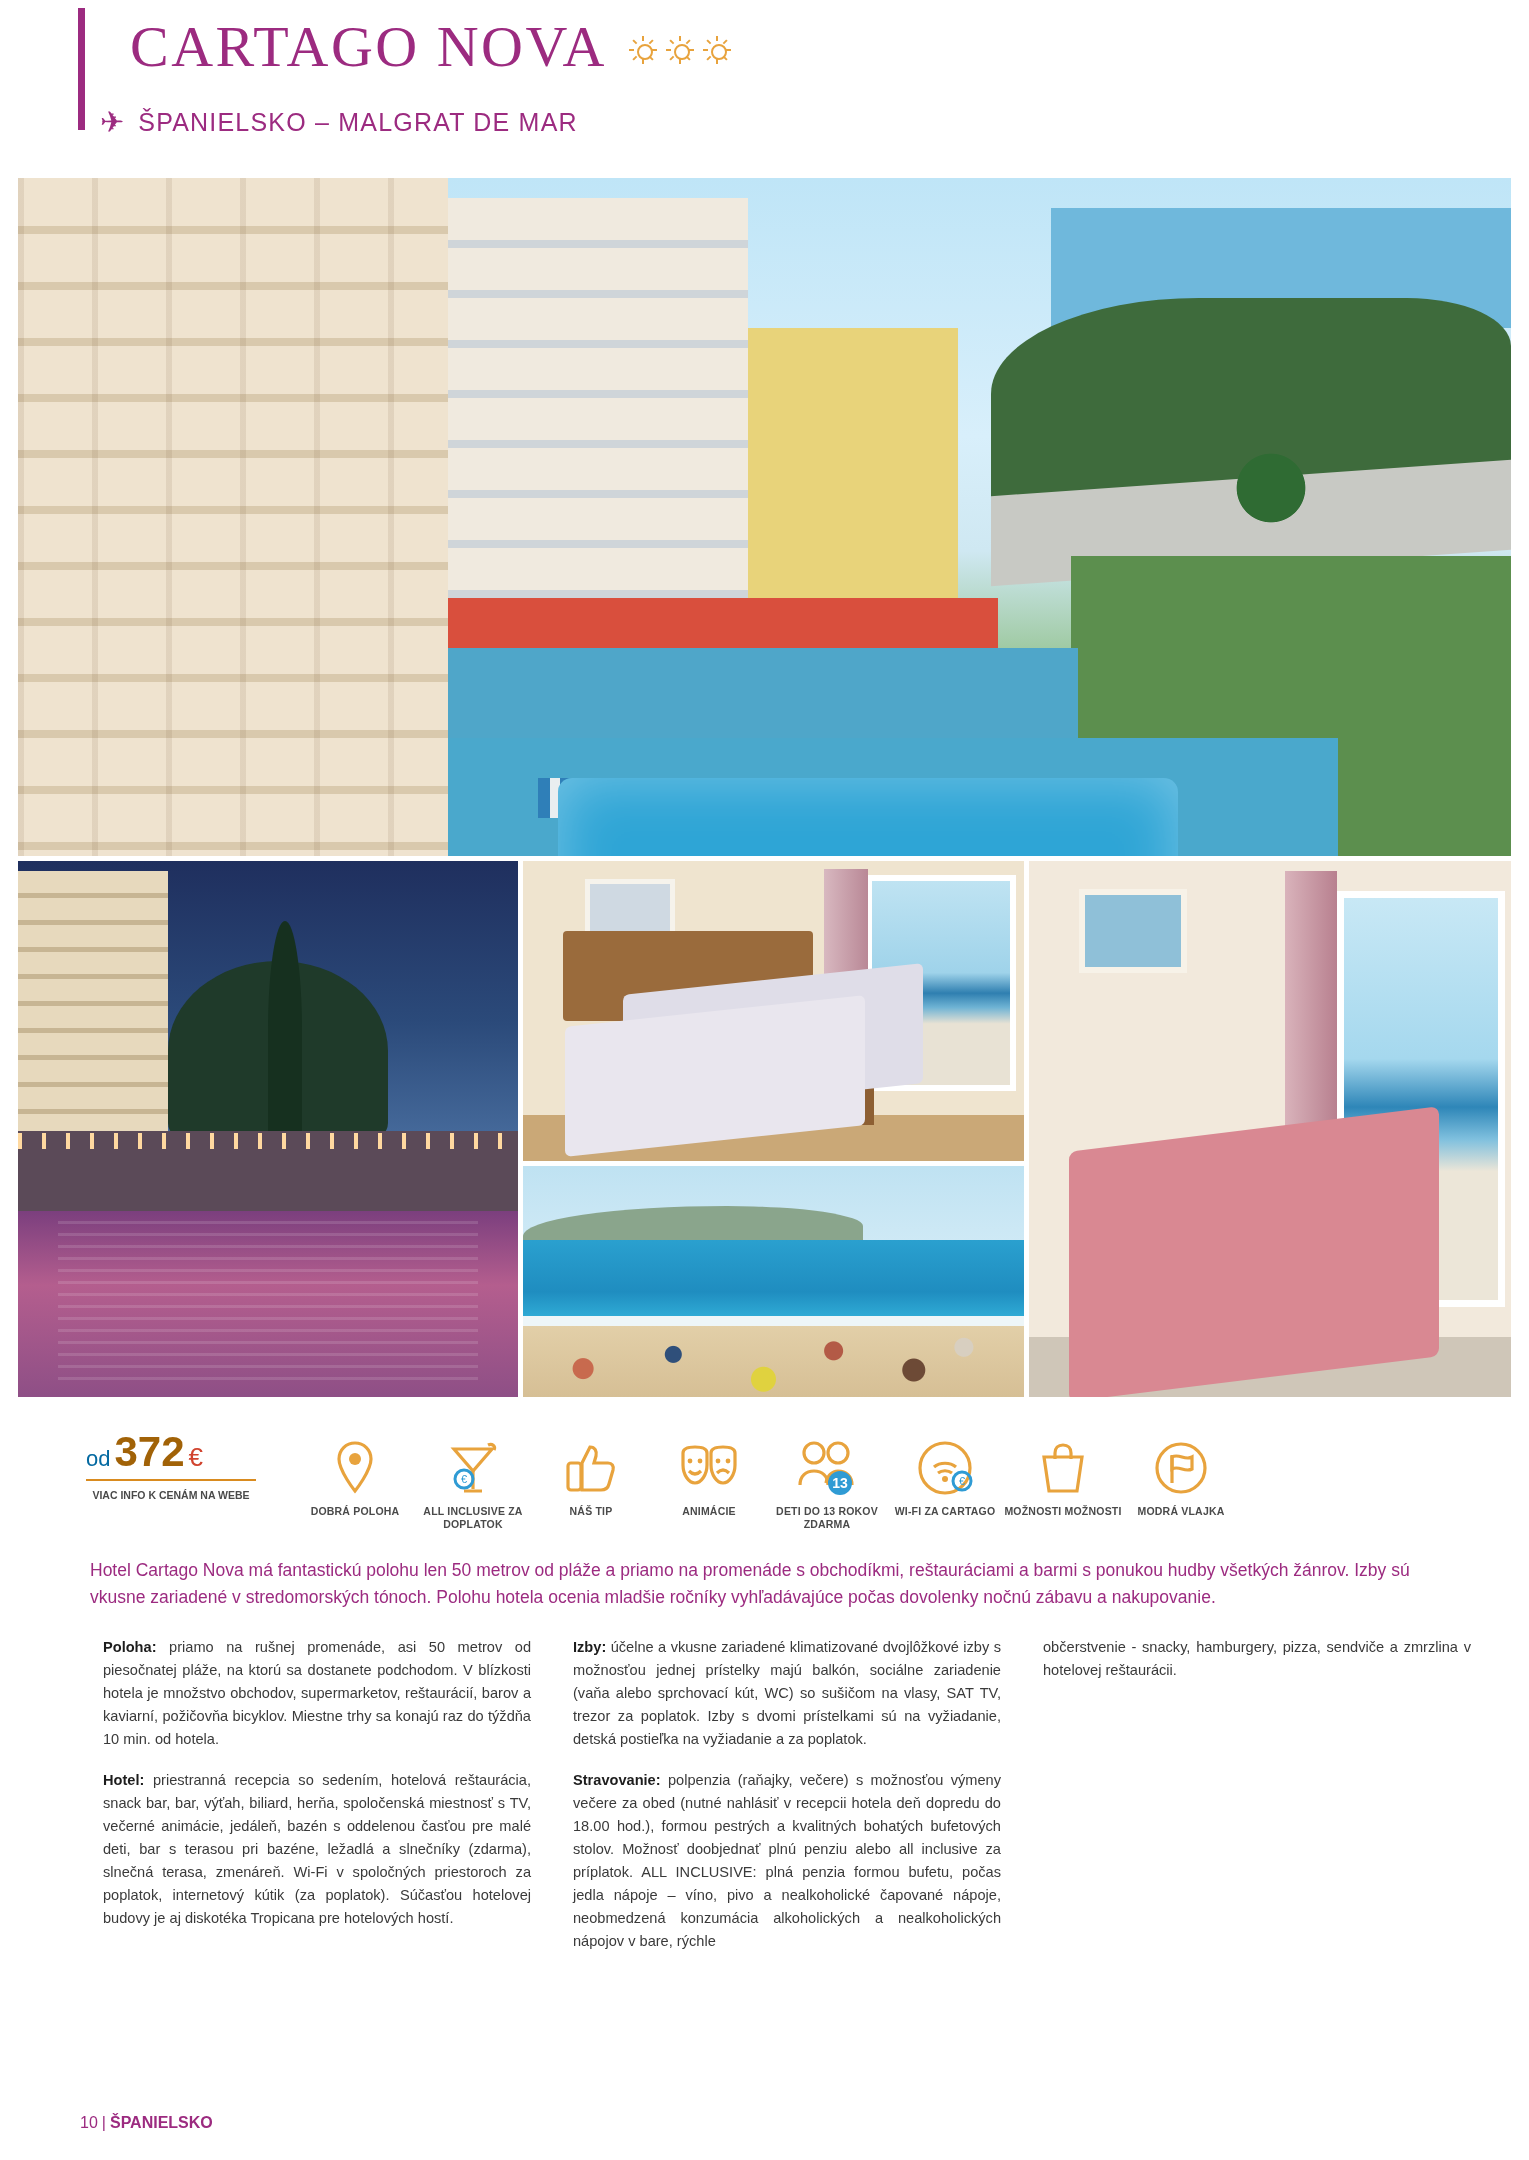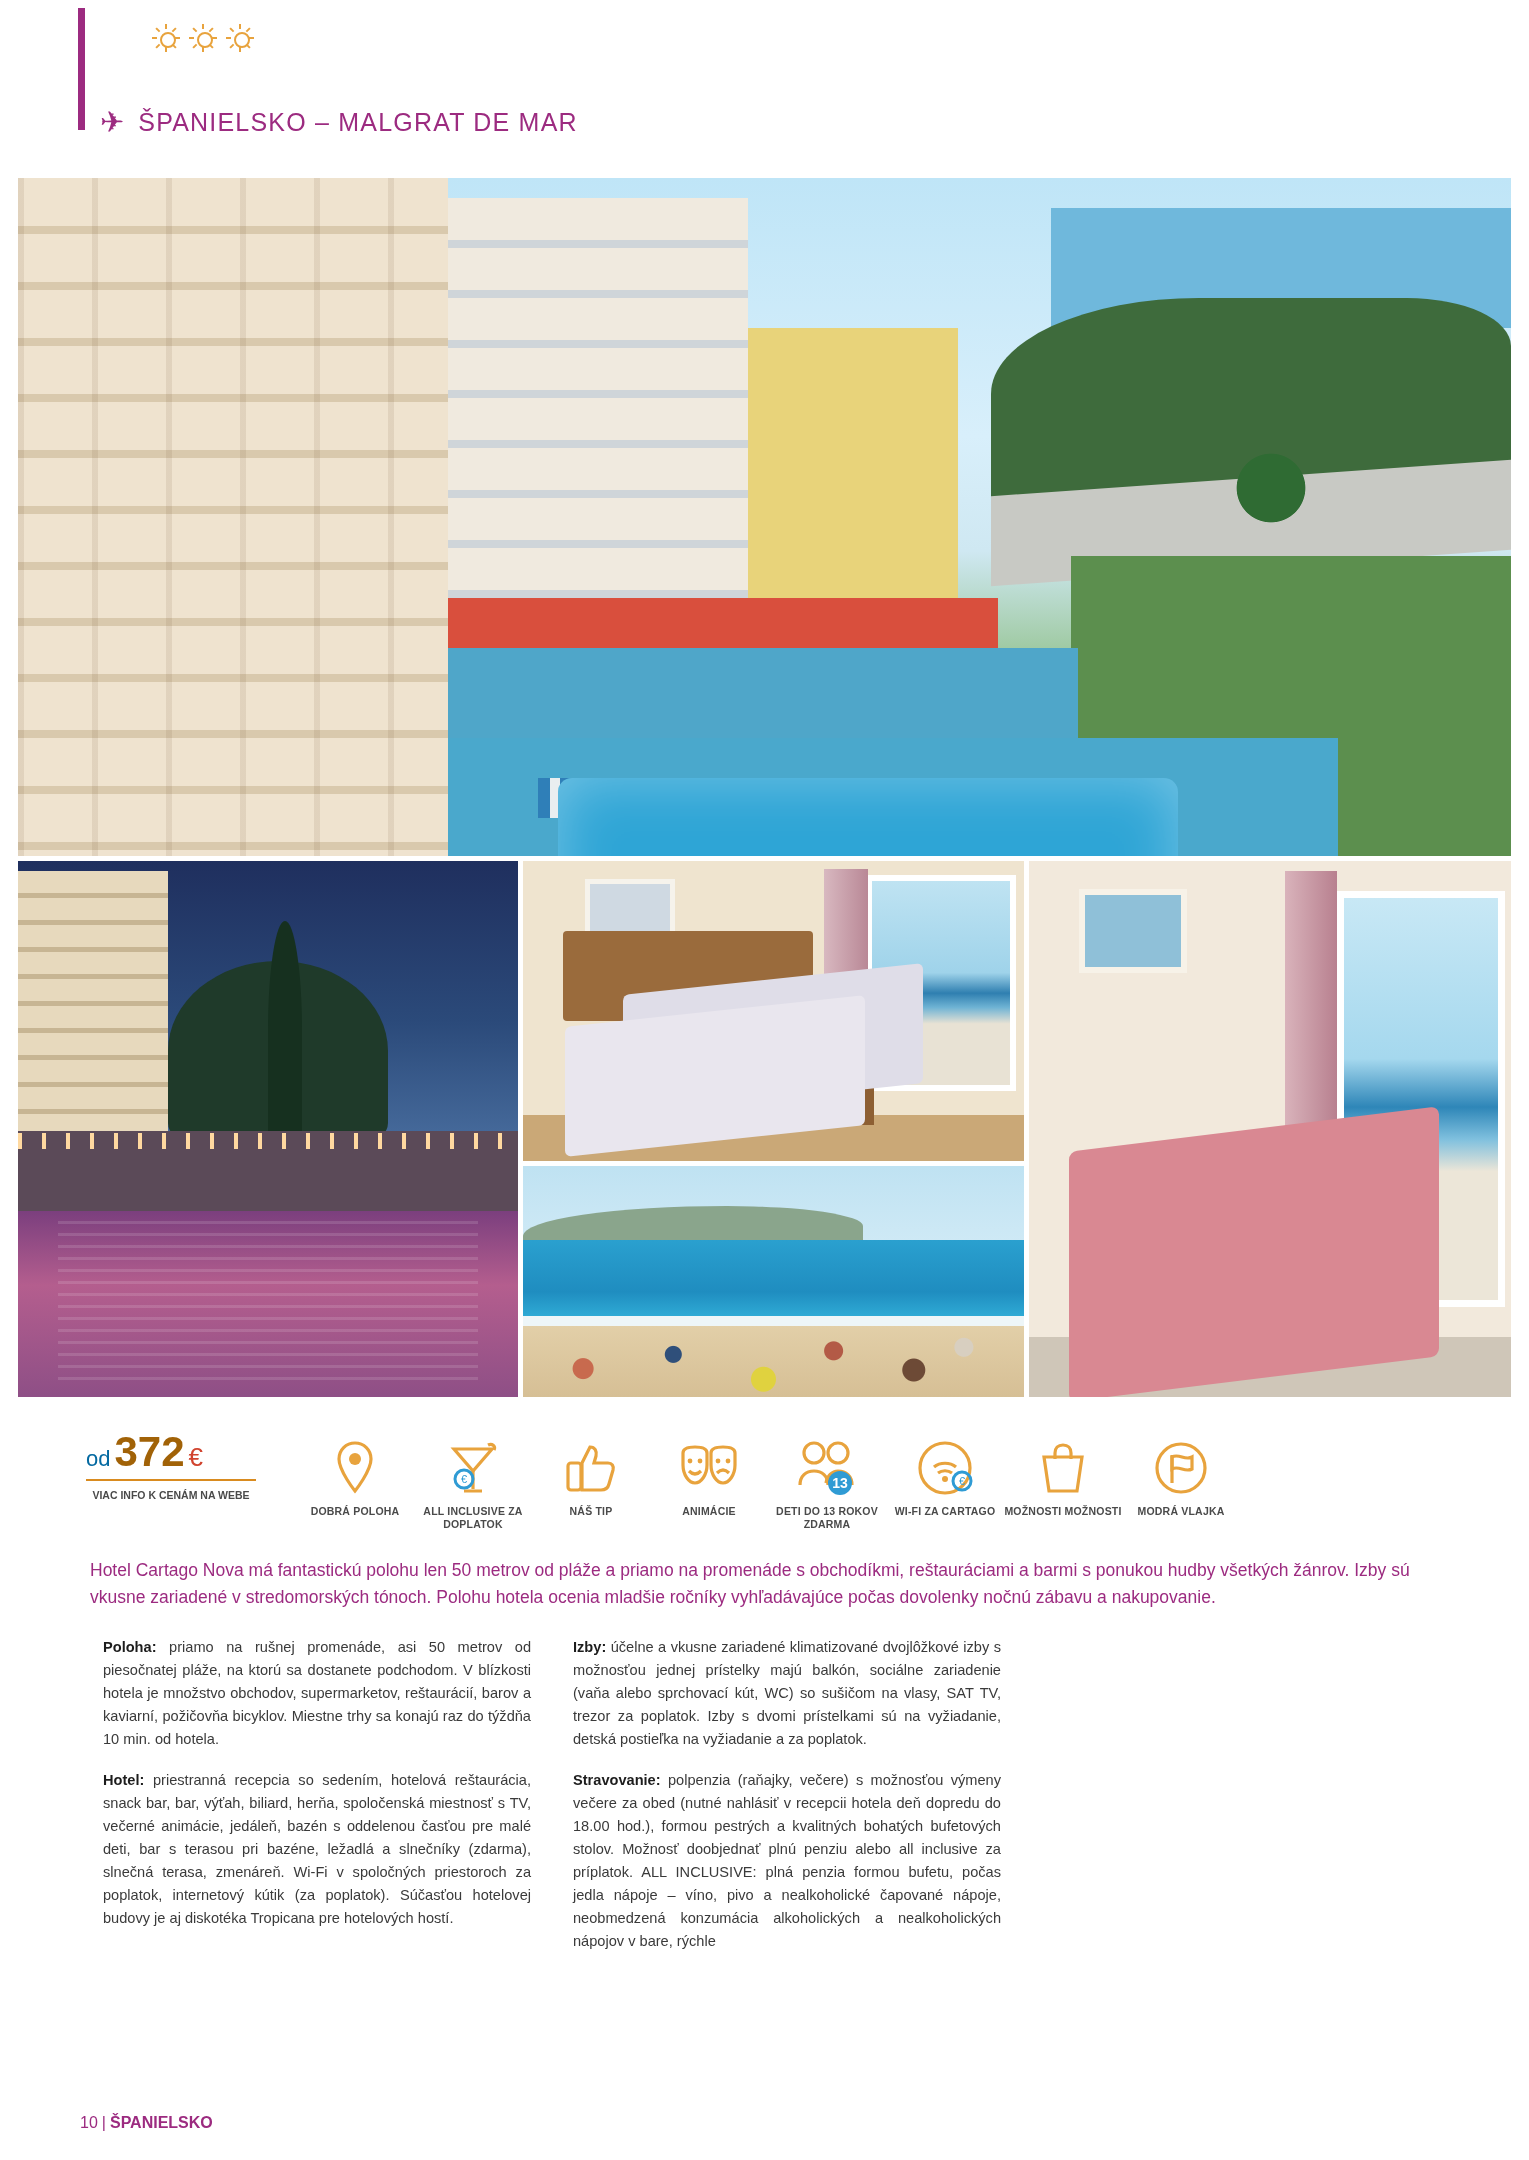--- a/index.html
+++ b/index.html
@@ -255,20 +255,21 @@
   .footer .sep { color: #9c2b80; margin: 0 4px; }
   .footer .ctry { font-weight: bold; }
 </style>
 </head>
 <body>
 
 <div class="header">
   <div class="header-bar"></div>
 
   <div class="title-row">
+    <div class="hotel-title">CARTAGO NOVA</div>
     <div class="stars">
       <div class="sun">
           <div class="ray"></div>
           <div class="ray r2"></div>
           <div class="ray r3"></div>
           <div class="ray r4"></div>
         </div>
       <div class="sun">
           <div class="ray"></div>
           <div class="ray r2"></div>
@@ -482,18 +483,19 @@
     <p><b>Poloha:</b><span> priamo na rušnej promenáde, asi 50 metrov od piesočnatej pláže, na ktorú sa dostanete podchodom. V blízkosti hotela je množstvo obchodov, supermarketov, reštaurácií, barov a kaviarní, požičovňa bicyklov. Miestne trhy sa konajú raz do týždňa 10 min. od hotela.</span></p>
     <p><b>Hotel:</b><span> priestranná recepcia so sedením, hotelová reštaurácia, snack bar, bar, výťah, biliard, herňa, spoločenská miestnosť s TV, večerné animácie, jedáleň, bazén s oddelenou časťou pre malé deti, bar s terasou pri bazéne, ležadlá a slnečníky (zdarma), slnečná terasa, zmenáreň. Wi-Fi v spoločných priestoroch za poplatok, internetový kútik (za poplatok). Súčasťou hotelovej budovy je aj diskotéka Tropicana pre hotelových hostí.</span></p>
   </div>
 
   <div class="col">
     <p><b>Izby:</b><span> účelne a vkusne zariadené klimatizované dvojlôžkové izby s možnosťou jednej prístelky majú balkón, sociálne zariadenie (vaňa alebo sprchovací kút, WC) so sušičom na vlasy, SAT TV, trezor za poplatok. Izby s dvomi prístelkami sú na vyžiadanie, detská postieľka na vyžiadanie a za poplatok.</span></p>
     <p><b>Stravovanie:</b><span> polpenzia (raňajky, večere) s možnosťou výmeny večere za obed (nutné nahlásiť v recepcii hotela deň dopredu do 18.00 hod.), formou pestrých a kvalitných bohatých bufetových stolov. Možnosť doobjednať plnú penziu alebo all inclusive za príplatok. ALL INCLUSIVE: plná penzia formou bufetu, počas jedla nápoje – víno, pivo a nealkoholické čapované nápoje, neobmedzená konzumácia alkoholických a nealkoholických nápojov v bare, rýchle</span></p>
   </div>
 
   <div class="col">
+    <p><b></b><span>občerstvenie - snacky, hamburgery, pizza, sendviče a zmrzlina v hotelovej reštaurácii.</span></p>
   </div>
 </div>
 
 <div class="footer">
   <span class="pg">10</span><span class="sep">|</span><span class="ctry">ŠPANIELSKO</span>
 </div>
 
 </body></html>

